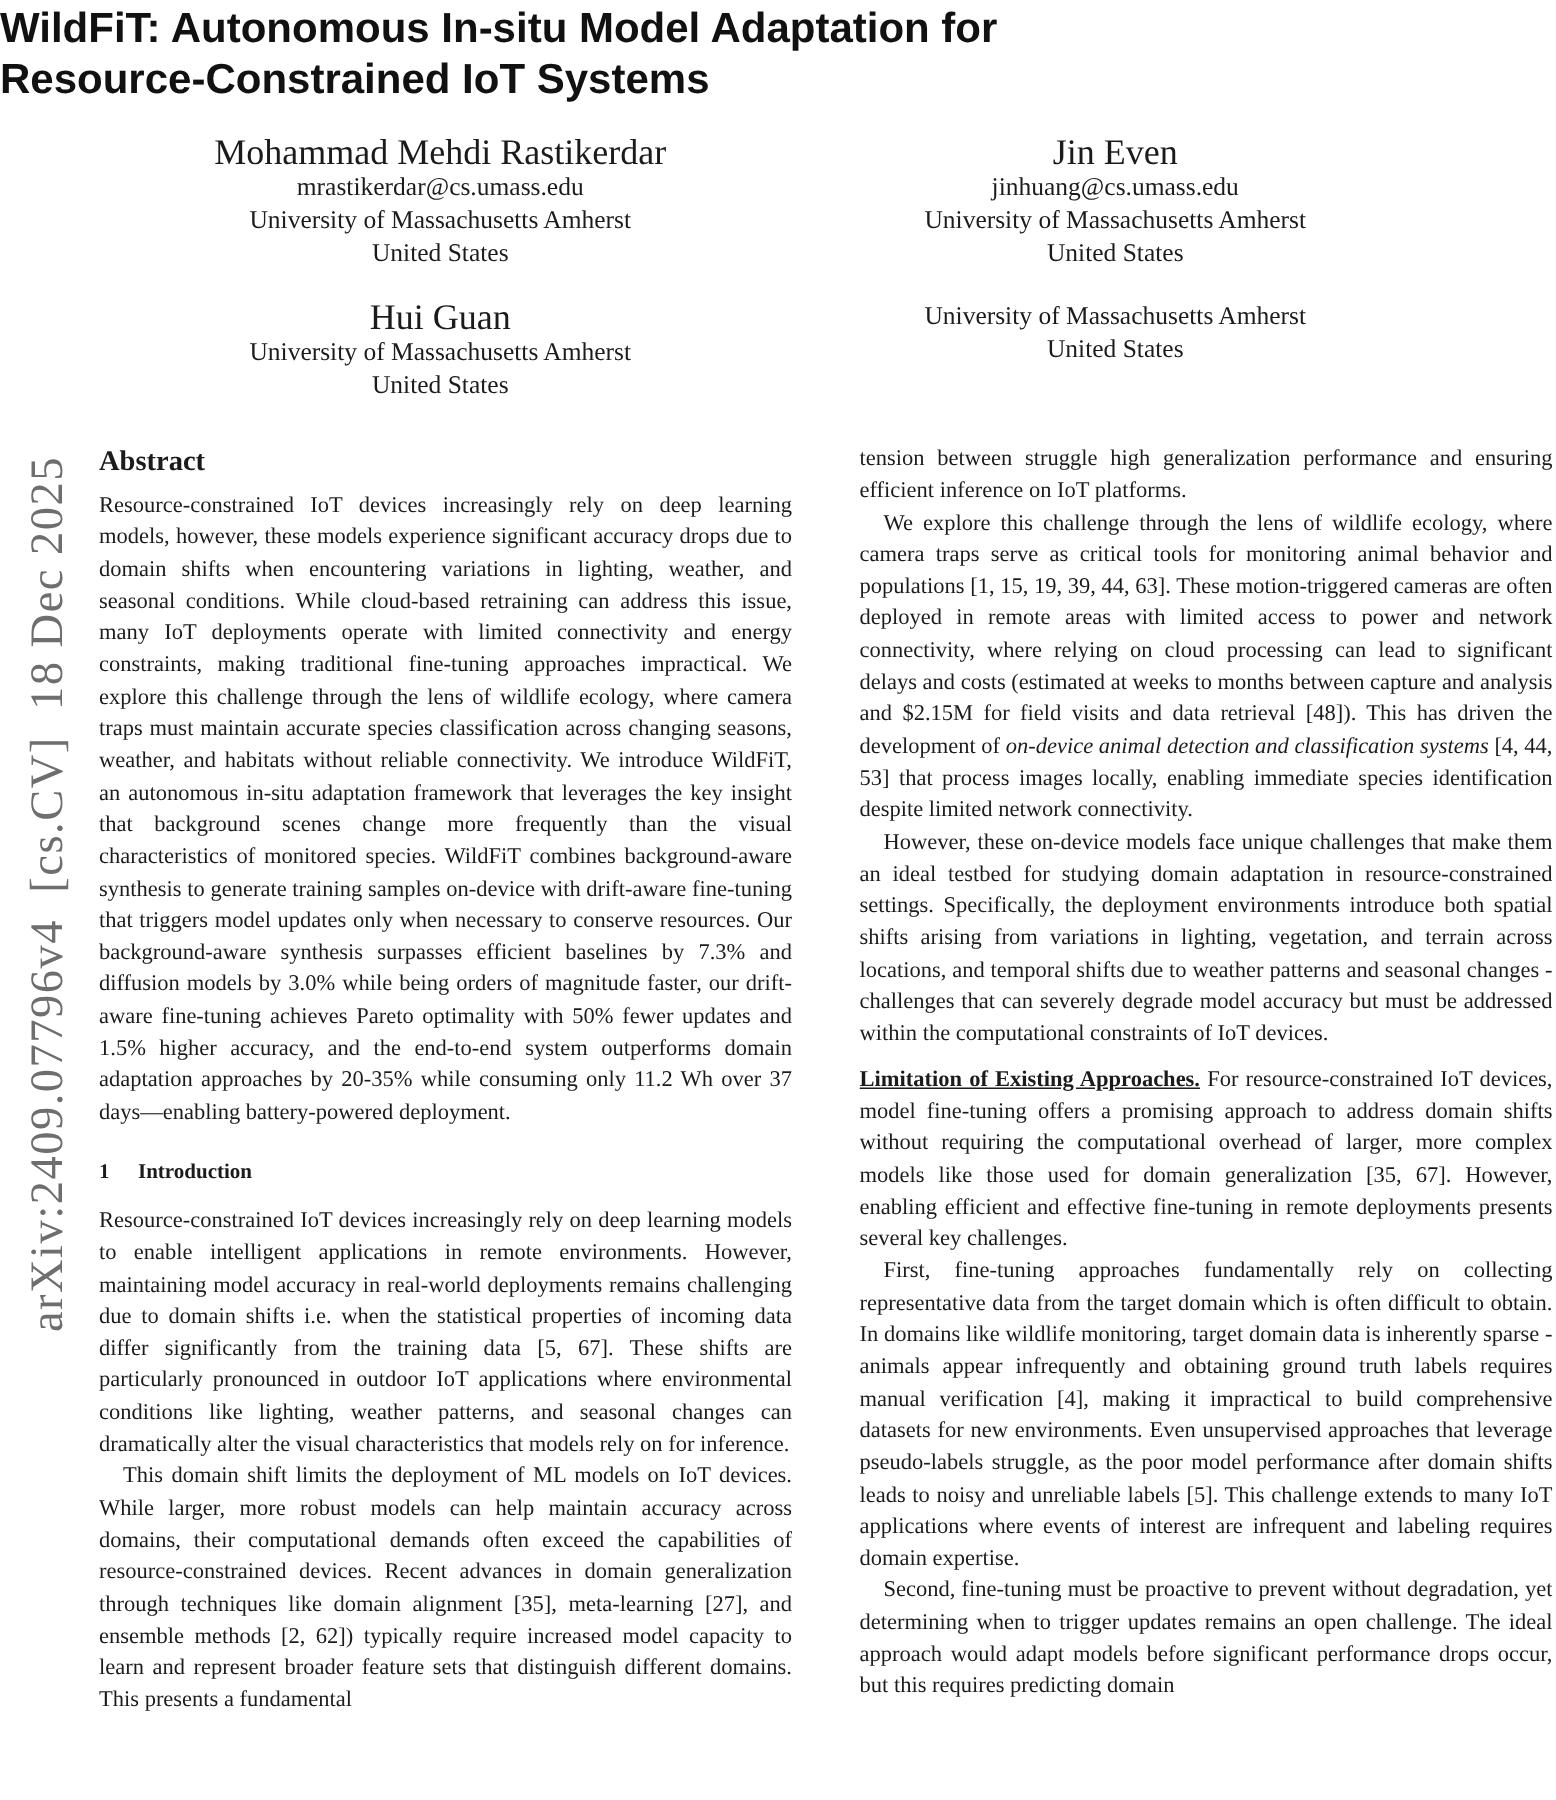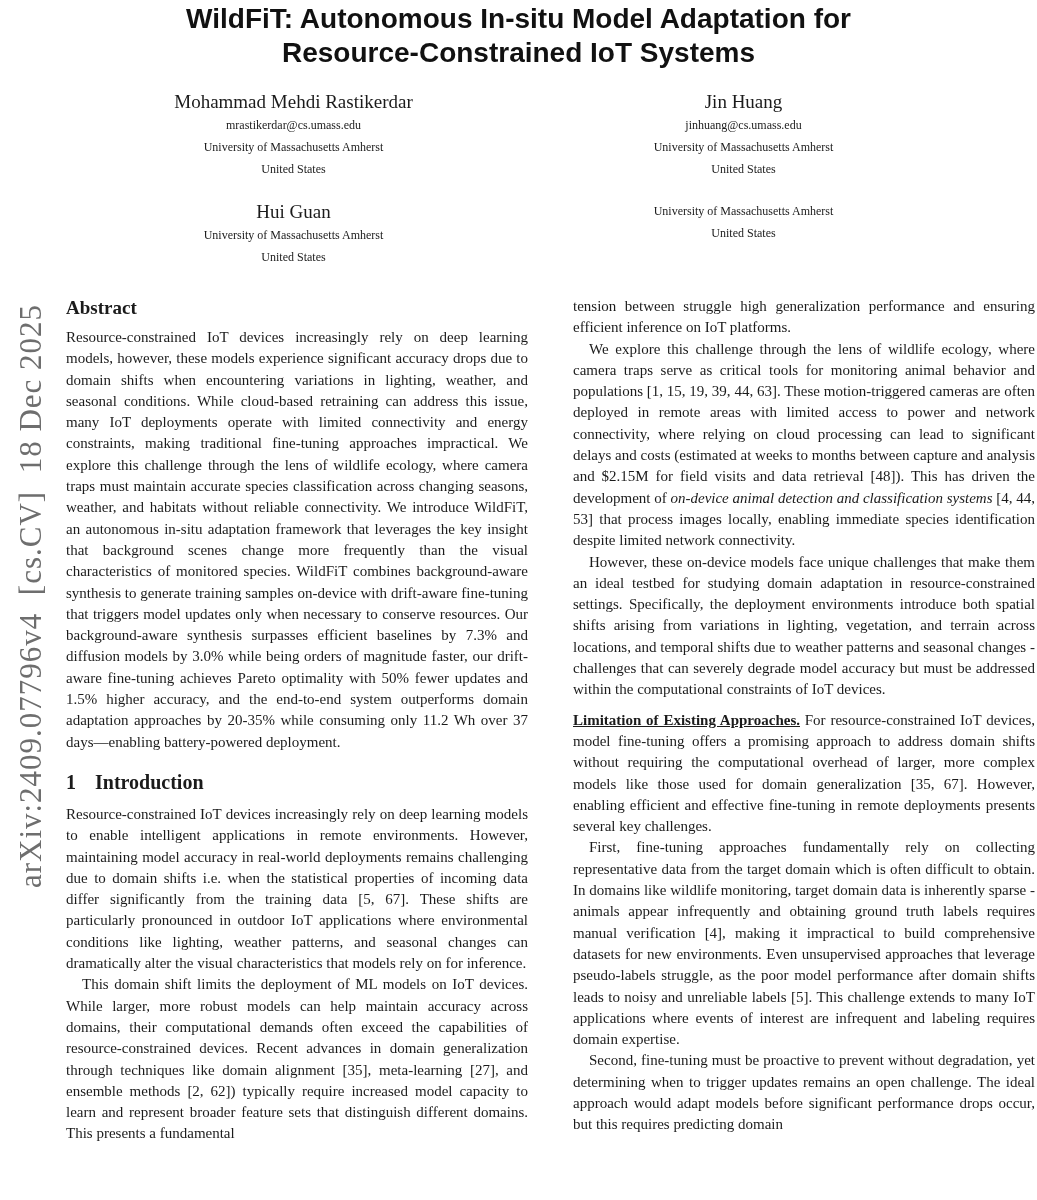--- a/index.html
+++ b/index.html
@@ -20,57 +20,56 @@
     transform: translate(-50%, -50%) rotate(-90deg);
     white-space: pre;
     font-size: 31px;
     letter-spacing: 1px;
     color: #6e6e6e;
   }
 
   
   .title {
     padding-top: 2px;
-    text-align: center;
     font-family: "Liberation Sans", sans-serif;
     font-weight: bold;
     font-size: 28px;
     line-height: 34px;
     color: #111;
   }
 
   
   .authors {
     width: 900px;
     margin: 20px auto 0 auto;
     display: grid;
     grid-template-columns: 1fr 1fr;
     row-gap: 20px;
     text-align: center;
   }
-  .author-name { font-size: 19px; line-height: 24px; }
-  .author-line { font-size: 12px; line-height: 22px; }
+  .author-name { font-size: 24px; line-height: 24px; }
+  .author-line { font-size: 17px; line-height: 22px; }
 
   
   .columns {
     position: absolute;
     left: 66px; top: 296px;
     width: 969px; height: 904px;
     display: flex;
     gap: 45px;
     overflow: hidden;
   }
   .col { width: 462px; height: 904px; overflow: hidden; }
 
   .abstract-heading {
     font-size: 19px; font-weight: bold;
     margin: 0 0 7px 0; line-height: 24px;
   }
   .section-heading {
-    font-size: 20px; font-weight: bold;
+    font-size: 14px; font-weight: bold;
     margin: 16px 0 9px 0; line-height: 26px;
   }
   .section-number { display: inline-block; margin-right: 19px; }
 
   p.body-par {
     margin: 0;
     font-size: 15px;
     line-height: 21.3px;
     text-align: justify;
     hyphens: auto;
@@ -96,21 +95,21 @@
   </div>
 
   <div class="authors">
     <div class="author">
       <div class="author-name">Mohammad Mehdi Rastikerdar</div>
       <div class="author-line">mrastikerdar@cs.umass.edu</div>
       <div class="author-line">University of Massachusetts Amherst</div>
       <div class="author-line">United States</div>
     </div>
     <div class="author">
-      <div class="author-name">Jin Huang</div>
+      <div class="author-name">Jin Even</div>
       <div class="author-line">jinhuang@cs.umass.edu</div>
       <div class="author-line">University of Massachusetts Amherst</div>
       <div class="author-line">United States</div>
     </div>
     <div class="author">
       <div class="author-name">Hui Guan</div>
       <div class="author-line">University of Massachusetts Amherst</div>
       <div class="author-line">United States</div>
     </div>
     <div class="author">

